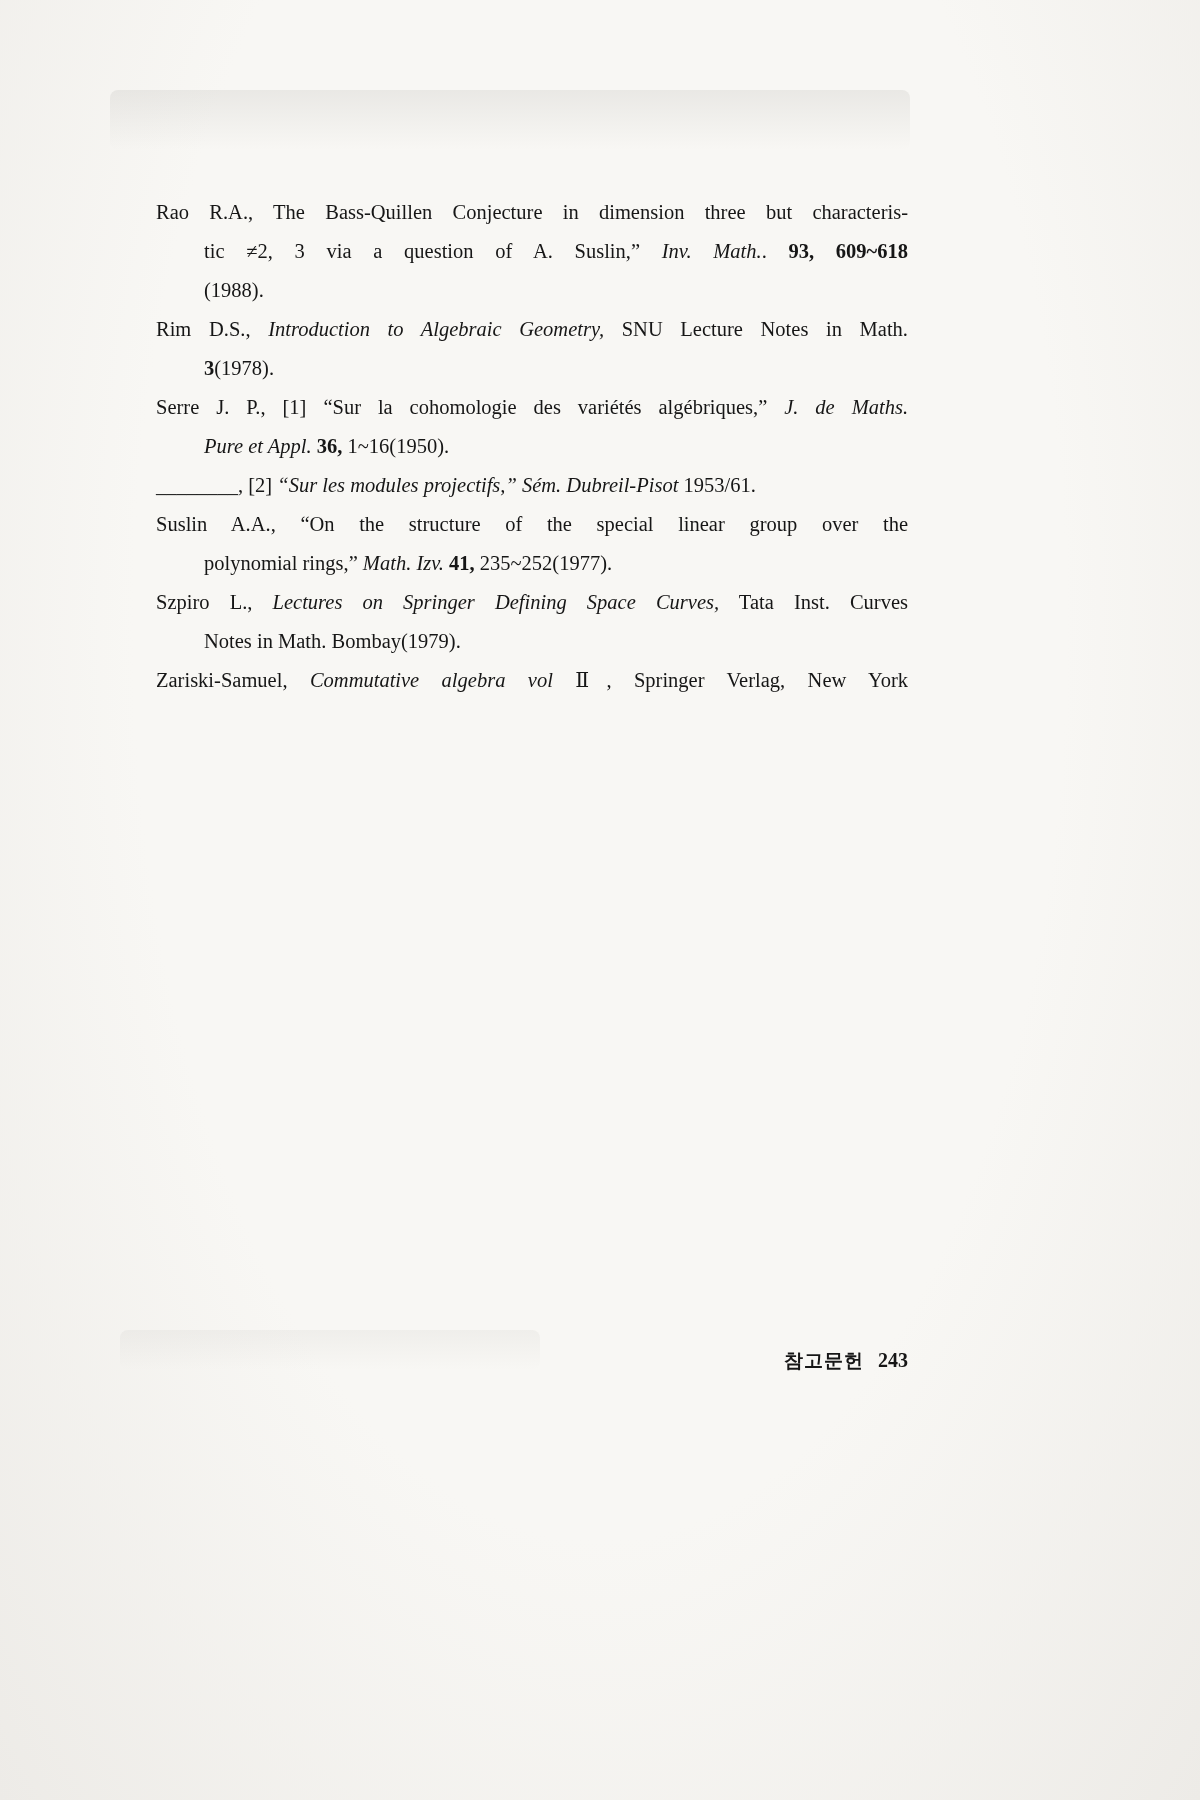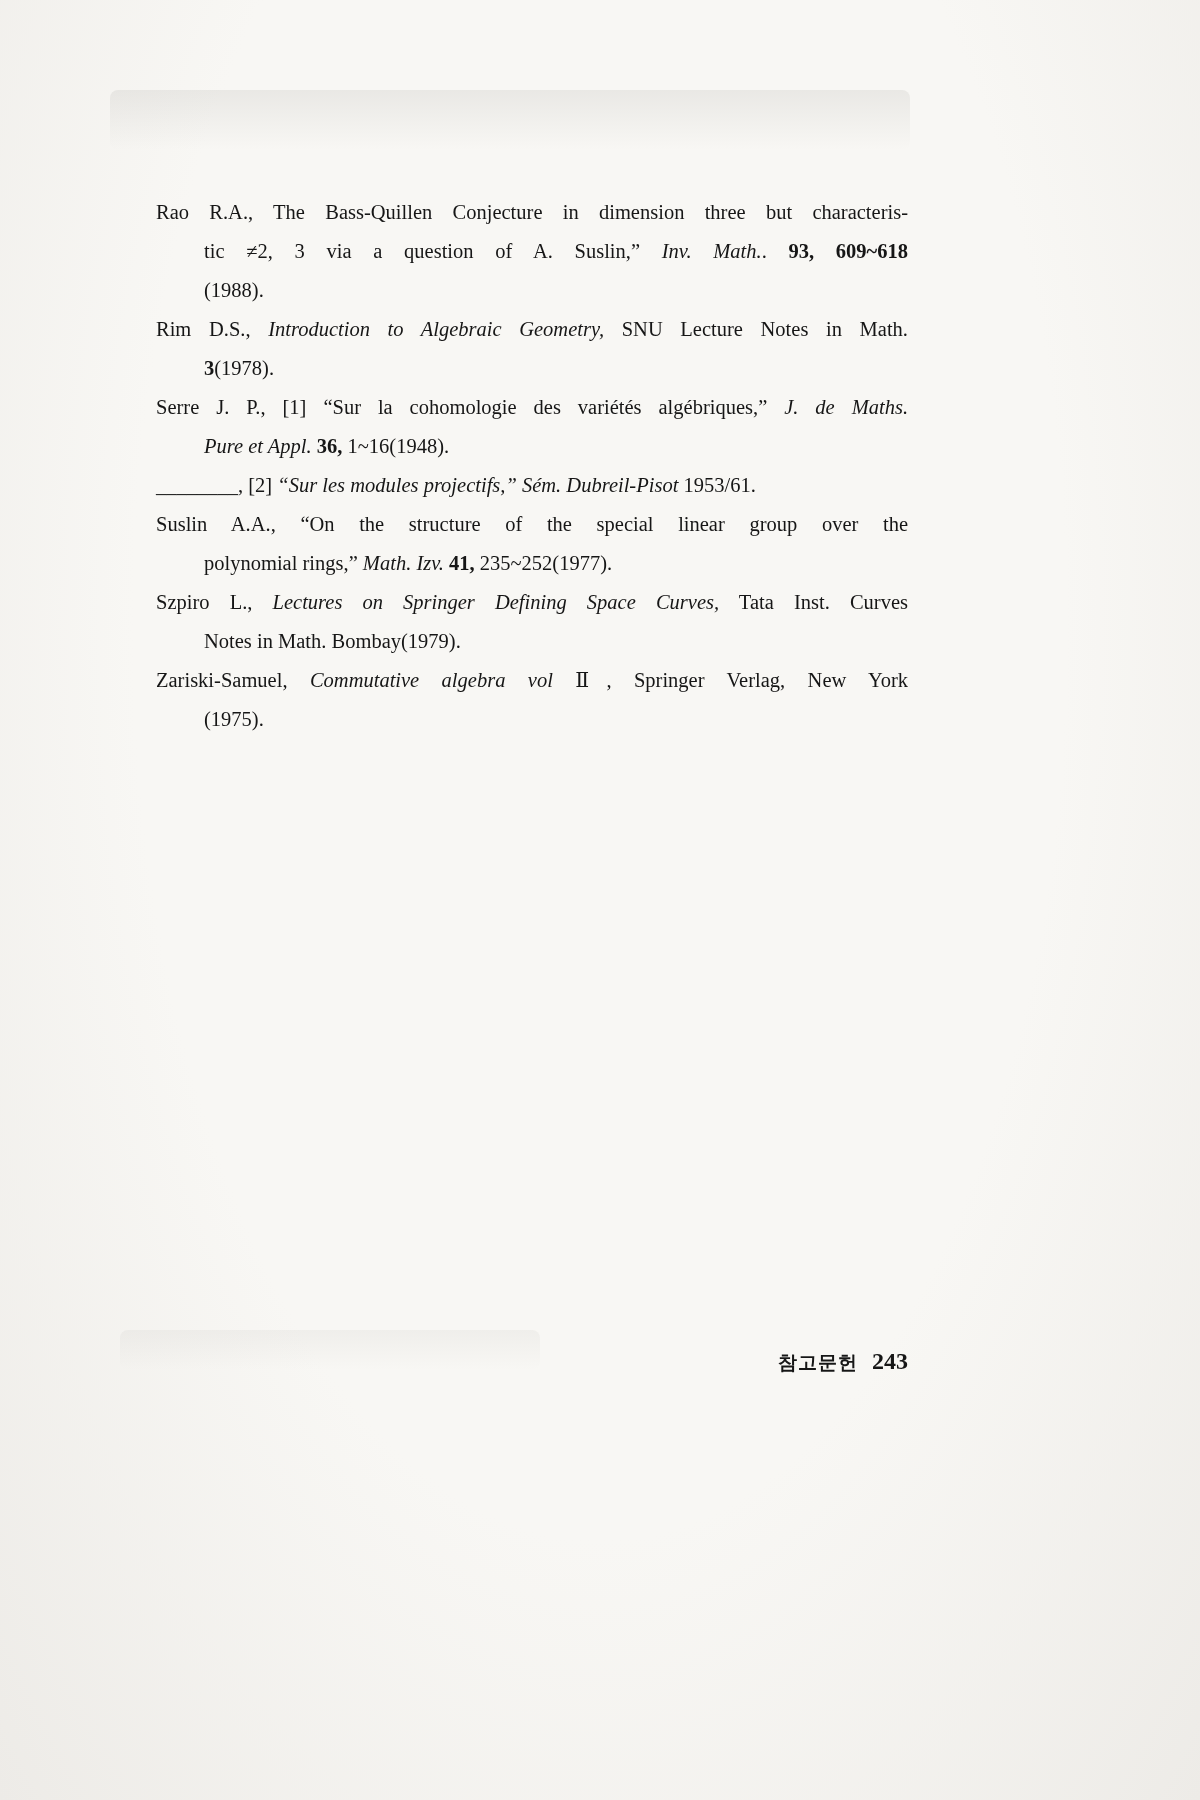--- a/index.html
+++ b/index.html
@@ -65,21 +65,21 @@
     text-align: right;
     font-size: 19px;
   }
   .footer-section-label {
     font-weight: bold;
     letter-spacing: 1px;
   }
   .footer-page-number {
     font-weight: bold;
     margin-left: 14px;
-    font-size: 24px;
+    font-size: 20px;
   }
 </style>
 </head>
 <body>
 
 <div class="page">
   <div class="scan-shade-top"></div>
   <div class="scan-shade-bottom"></div>
 
   <div id="references-list">
@@ -87,35 +87,34 @@
         <div class="line first j"><span class="seg">Rao R.A., The Bass-Quillen Conjecture in dimension three but characteris-</span></div>
         <div class="line j"><span class="seg">tic ≠2, 3 via a question of A. Suslin,” </span><span class="seg i">Inv. Math.</span><span class="seg">. </span><span class="seg b">93, 609~618</span></div>
         <div class="line"><span class="seg">(1988).</span></div>
       </div>
       <div class="ref-entry">
         <div class="line first j"><span class="seg">Rim D.S., </span><span class="seg i">Introduction to Algebraic Geometry,</span><span class="seg"> SNU Lecture Notes in Math.</span></div>
         <div class="line"><span class="seg b">3</span><span class="seg">(1978).</span></div>
       </div>
       <div class="ref-entry">
         <div class="line first j"><span class="seg">Serre J. P., [1] “Sur la cohomologie des variétés algébriques,” </span><span class="seg i">J. de Maths.</span></div>
-        <div class="line"><span class="seg i">Pure et Appl.</span><span class="seg"> </span><span class="seg b">36,</span><span class="seg"> 1~16(1948).</span></div>
+        <div class="line"><span class="seg i">Pure et Appl.</span><span class="seg"> </span><span class="seg b">36,</span><span class="seg"> 1~16(1950).</span></div>
       </div>
       <div class="ref-entry">
         <div class="line first"><span class="seg">________, [2] </span><span class="seg i">“Sur les modules projectifs,” Sém. Dubreil-Pisot</span><span class="seg"> 1953/61.</span></div>
       </div>
       <div class="ref-entry">
         <div class="line first j"><span class="seg">Suslin A.A., “On the structure of the special linear group over the</span></div>
         <div class="line"><span class="seg">polynomial rings,” </span><span class="seg i">Math. Izv.</span><span class="seg"> </span><span class="seg b">41,</span><span class="seg"> 235~252(1977).</span></div>
       </div>
       <div class="ref-entry">
         <div class="line first j"><span class="seg">Szpiro L., </span><span class="seg i">Lectures on Springer Defining Space Curves,</span><span class="seg"> Tata Inst. Curves</span></div>
         <div class="line"><span class="seg">Notes in Math. Bombay(1979).</span></div>
       </div>
       <div class="ref-entry">
         <div class="line first j"><span class="seg">Zariski-Samuel, </span><span class="seg i">Commutative algebra vol</span><span class="seg"> Ⅱ, Springer Verlag, New York</span></div>
-        <div class="line"><span class="seg">(1975).</span></div>
       </div>
     </div>
 
   <div class="page-footer">
     <span class="footer-section-label">참고문헌</span><span class="footer-page-number">243</span>
   </div>
 </div>
 
 </body></html>

